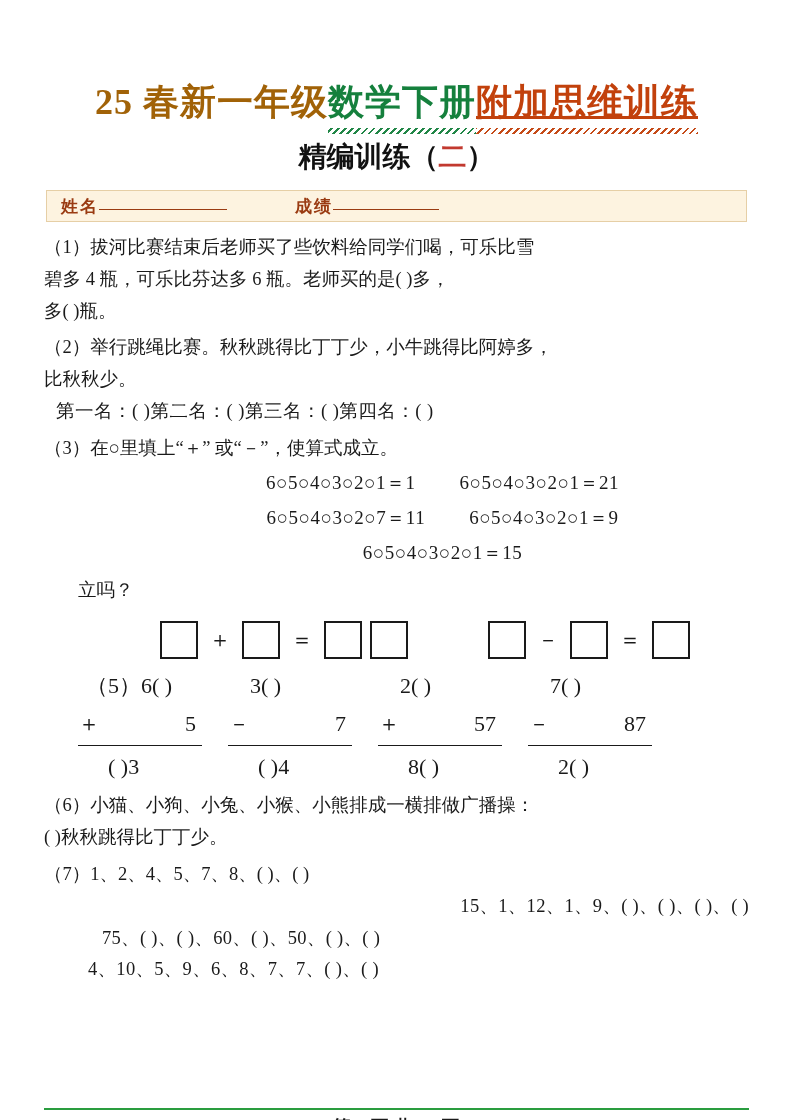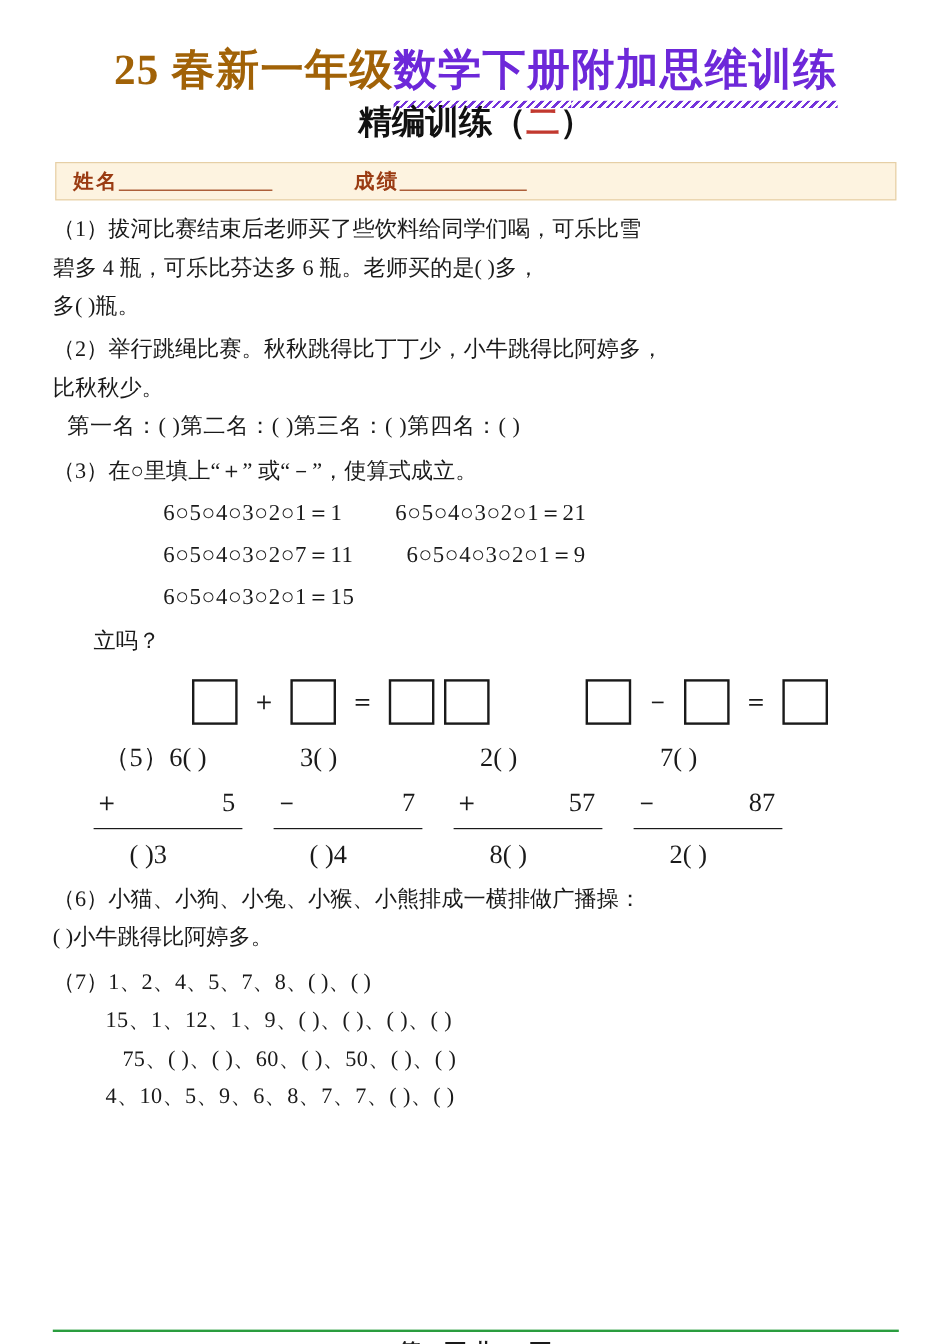--- a/index.html
+++ b/index.html
@@ -29,28 +29,30 @@
     margin-top: 34px;
     white-space: nowrap;
     font-weight: bold;
     font-size: 36px;
     letter-spacing: 1px;
   }
   .title-black {
     color: #a16207;
   }
   .title-green {
-    color: #6d28d9;
-    position: relative;
-    display: inline-block;
+    color: #15803d;
+    position: relative;
+    display: inline-block;
+    margin-top: 44px;
   }
   .title-red {
-    color: #6d28d9;
-    position: relative;
-    display: inline-block;
+    color: #c2410c;
+    position: relative;
+    display: inline-block;
+    text-decoration: underline;
   }
   .wavy {
     position: relative;
     display: inline-block;
   }
   .wavy::after {
     content: "";
     position: absolute;
     left: 0;
     right: 0;
@@ -61,21 +63,21 @@
         -45deg,
         currentColor 0px, currentColor 2px,
         transparent 2px, transparent 5px
       );
     opacity: 0.95;
   }
   .subtitle {
     text-align: center;
     font-size: 28px;
     font-weight: bold;
-    margin-top: 0;
+    margin-top: 11px;
     color: #111111;
   }
   .subtitle .num {
     color: #c2392f;
   }
 
   
   .info-bar {
     margin: 14px 46px 0 46px;
     background: #fdf3e0;
@@ -84,21 +86,21 @@
     display: flex;
     align-items: center;
     padding: 0 14px;
     box-sizing: border-box;
     font-size: 17px;
     font-weight: bold;
     color: #9a3b12;
   }
   .info-field {
     display: flex;
-    align-items: center;
+    align-items: flex-start;
     white-space: nowrap;
   }
   .info-label {
     letter-spacing: 2px;
   }
   .info-line {
     border-bottom: 1px solid #9a3b12;
     display: inline-block;
     height: 14px;
   }
@@ -121,21 +123,21 @@
     margin: 0;
   }
   .pl2 { padding-left: 34px; }
 
   .rank-line {
     padding-left: 12px;
     letter-spacing: 0.5px;
   }
 
   .eq-line {
-    text-align: left;
+    text-align: center;
     padding-left: 92px;
     letter-spacing: 0.5px;
     line-height: 1.85;
     font-size: 19px;
   }
   .eq-line .eq2 { margin-left: 44px; }
 
   
   .boxrow {
     display: flex;
@@ -186,21 +188,21 @@
     padding-left: 30px;
     padding-top: 2px;
   }
   .vsum.first .top { padding-left: 8px; }
   .vsum.first .bot { padding-left: 30px; }
 
   .listline {
     padding-left: 24px;
     letter-spacing: 0.3px;
   }
-  .listline.i2 { padding-left: 44px; }
+  .listline.i2 { padding-left: 44px; text-align: right; }
   .listline.i3 { padding-left: 58px; }
   .listline.i4 { padding-left: 44px; }
 
   
   .footer {
     position: absolute;
     left: 0;
     right: 0;
     bottom: 16px;
     text-align: center;
@@ -324,21 +326,21 @@
               <span>－</span>
               <span>87</span>
             </div>
           <div class="bot">2(    )</div>
         </div>
       </div>
     </div>
 
     <div class="q">
       <p>（6）小猫、小狗、小兔、小猴、小熊排成一横排做广播操：</p>
-      <p>(              )小牛跳得比阿婷多。</p>
+      <p>(              )秋秋跳得比丁丁少。</p>
     </div>
 
     <div class="q">
       <p>（7）1、2、4、5、7、8、(        )、(        )</p>
       <p class="listline i2">15、1、12、1、9、(    )、(    )、(    )、(    )</p>
       <p class="listline i3">75、(        )、(        )、60、(        )、50、(        )、(        )</p>
       <p class="listline i4">4、10、5、9、6、8、7、7、(    )、(    )</p>
     </div>
 
   </div>

